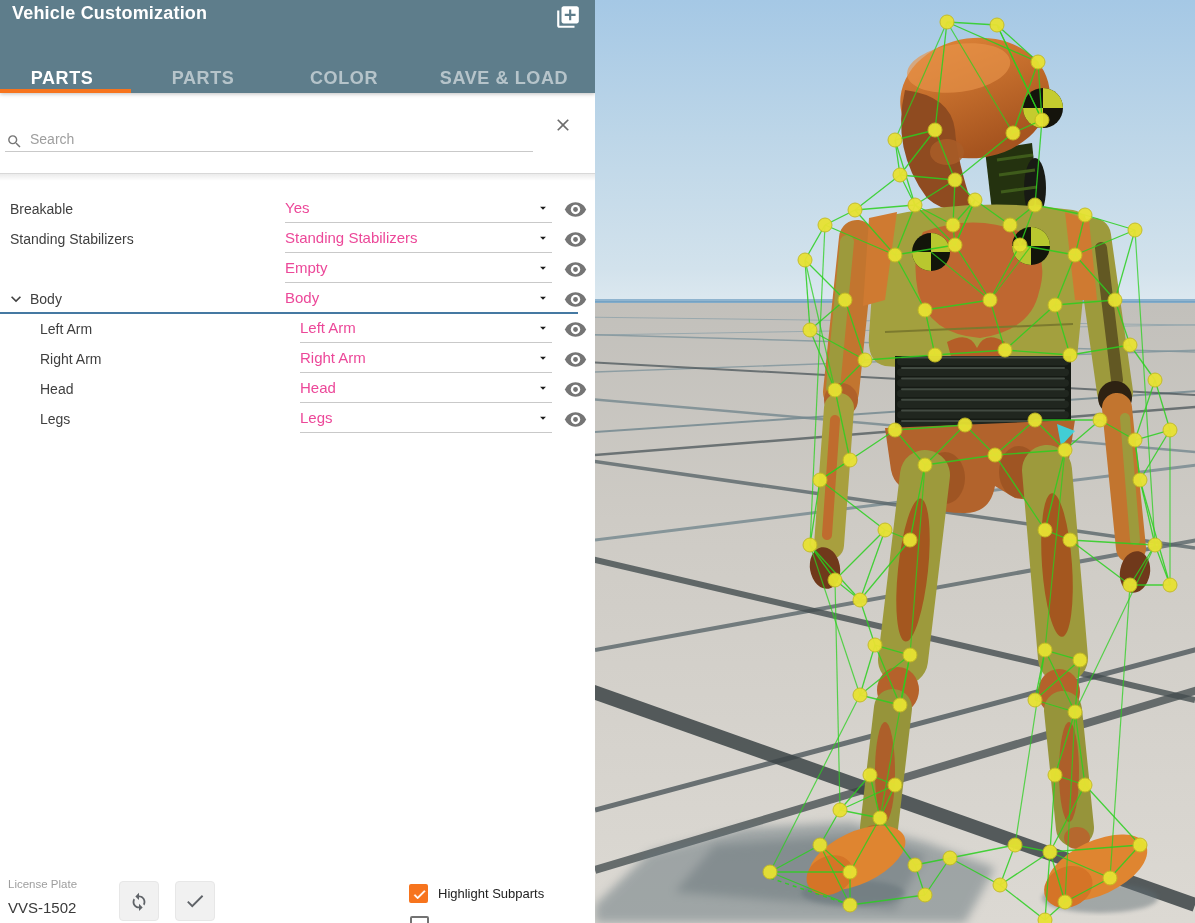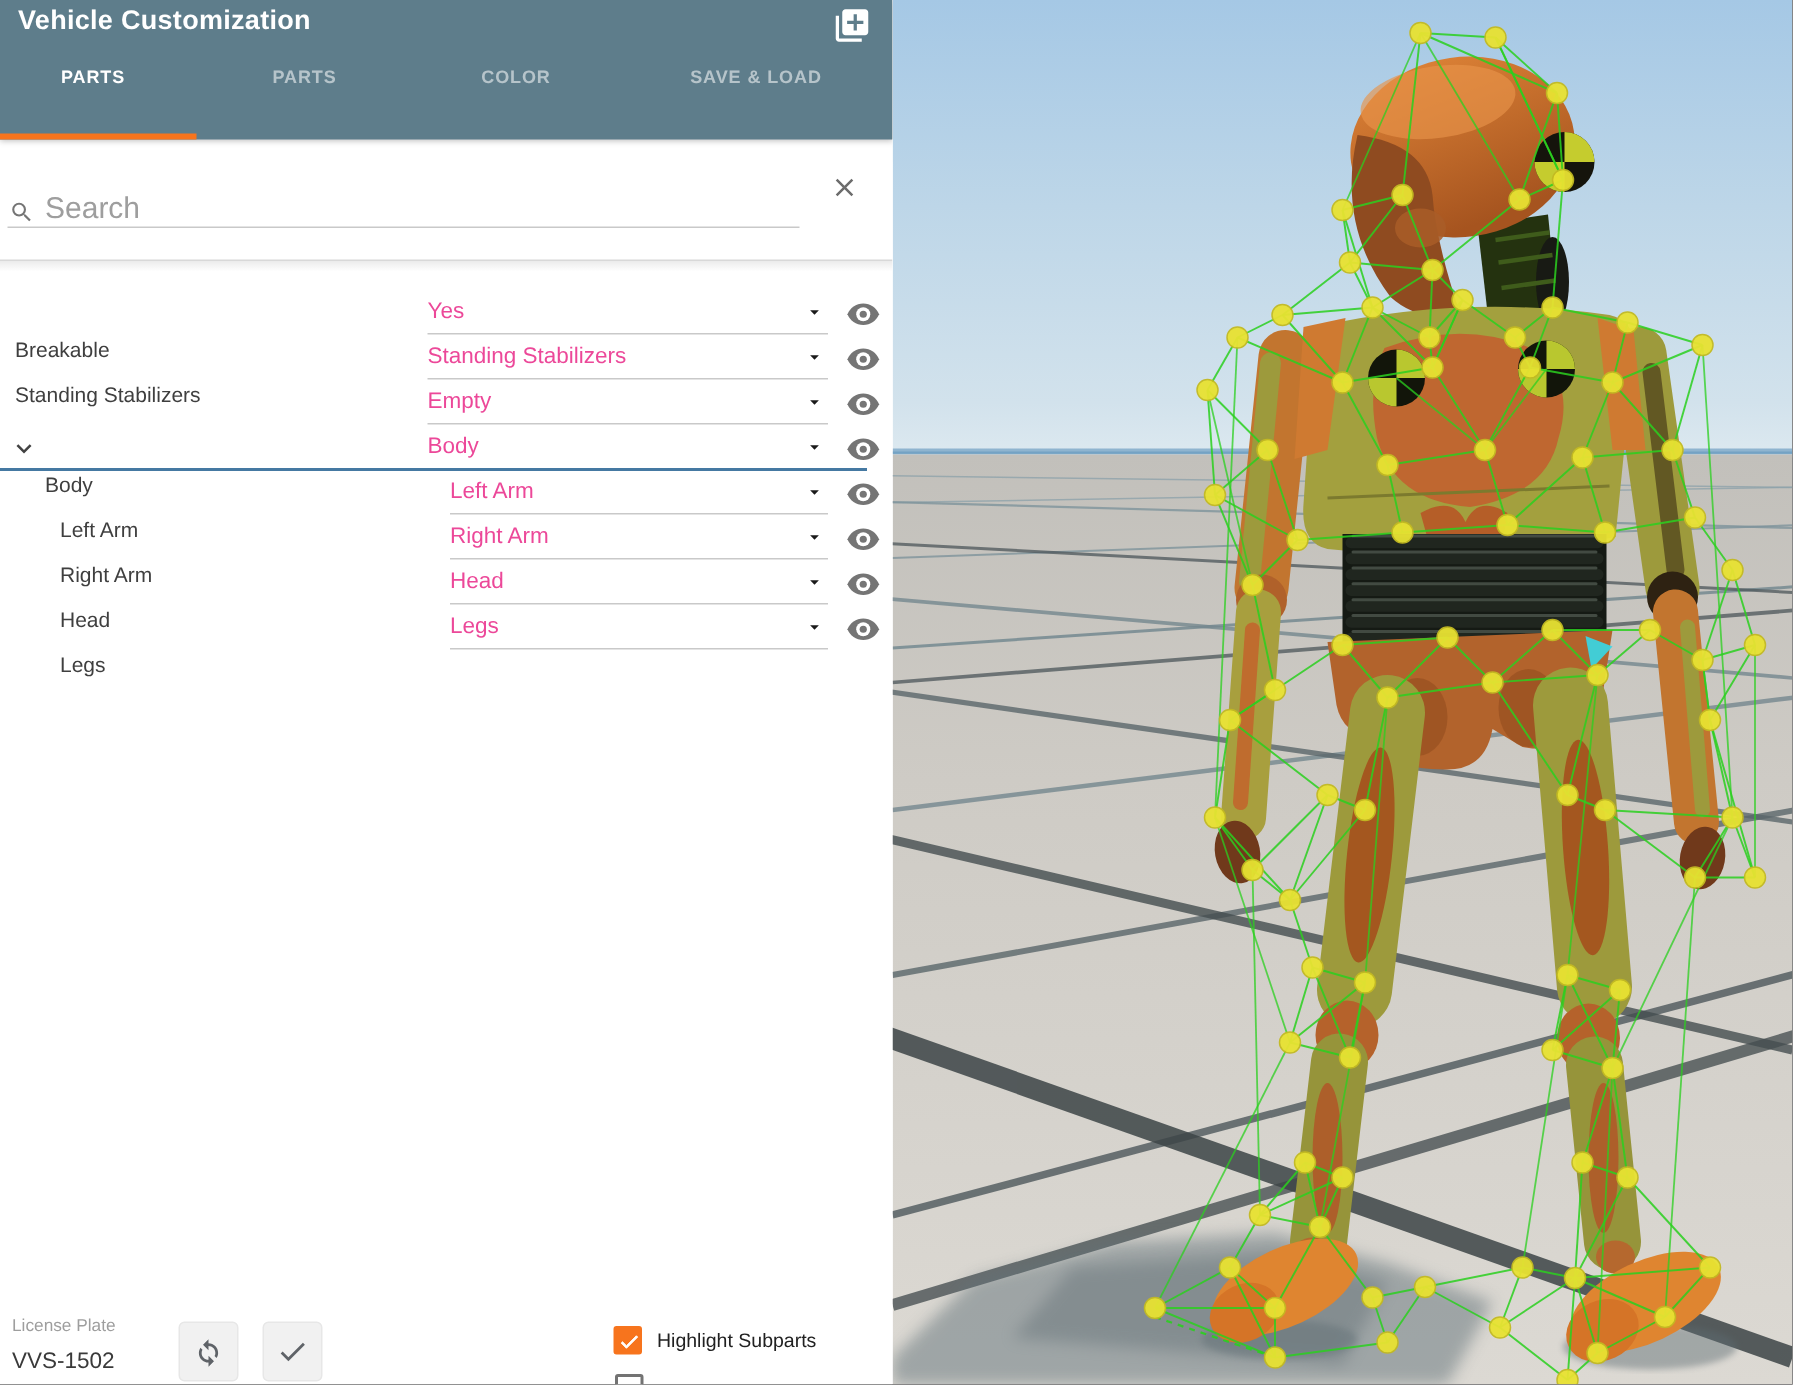--- a/index.html
+++ b/index.html
@@ -5,38 +5,38 @@
   html,body{margin:0;padding:0;background:#222;}
   .app{position:relative;width:1195px;height:923px;overflow:hidden;font-family:"Liberation Sans",sans-serif;
        -webkit-font-smoothing:antialiased;background:#fff;}
   
   .panel{position:absolute;left:0;top:0;width:595px;height:923px;background:#fff;overflow:hidden;z-index:2;}
   .header{position:absolute;left:0;top:0;width:595px;height:93px;background:var(--header-bg,#5e7d8b);
           box-shadow:0 1px 4px rgba(0,0,0,.25);}
   .title{position:absolute;left:12px;top:3px;font-size:18px;font-weight:700;color:#fff;letter-spacing:.2px;}
   .win-icon{position:absolute;right:14px;top:4px;width:26px;height:26px;cursor:pointer;}
   .tabs{position:absolute;left:0;top:44px;width:595px;height:49px;}
-  .tab{position:absolute;top:0;height:45px;transform:translateX(-50%);display:flex;align-items:flex-start;
-       font-size:12px;font-weight:700;letter-spacing:.6px;color:rgba(255,255,255,.55);cursor:pointer;white-space:nowrap;}
+  .tab{position:absolute;top:0;height:45px;transform:translateX(-50%);display:flex;align-items:flex-end;
+       font-size:18px;font-weight:700;letter-spacing:.6px;color:rgba(255,255,255,.55);cursor:pointer;white-space:nowrap;}
   .tab.active{color:#fff;}
   .tab-indicator{position:absolute;left:0;bottom:0;width:131px;height:4px;background:var(--accent,#f7741d);}
   
   .search-row{position:absolute;left:0;top:108px;width:595px;height:66px;background:#fff;}
   .search-underline{position:absolute;left:5px;top:43px;width:528px;border-bottom:1px solid #c9c9c9;}
   .search-icon{position:absolute;left:6px;top:25px;width:17px;height:17px;}
   .search-input{position:absolute;left:28px;top:16px;width:440px;height:28px;border:0;outline:none;
-                font-size:20px;color:#333;font-family:"Liberation Sans",sans-serif;background:transparent;}
+                font-size:14px;color:#333;font-family:"Liberation Sans",sans-serif;background:transparent;}
   .search-input::placeholder{color:#9e9e9e;}
   .clear-btn{position:absolute;right:22px;top:7px;width:20px;height:20px;cursor:pointer;}
   .section-divider{position:absolute;left:0;top:173px;width:595px;height:7px;border-top:1px solid #d8d8d8;
                    background:linear-gradient(rgba(0,0,0,.08),rgba(0,0,0,0));}
   
   .rows{position:absolute;left:0;top:194px;width:595px;}
   .row{position:relative;width:595px;height:30px;}
-  .row-label{position:absolute;left:10px;top:0;height:30px;line-height:30px;font-size:14px;color:#3f3f3f;white-space:nowrap;margin-top:24px;}
+  .row-label{position:absolute;left:10px;top:0;height:30px;line-height:30px;font-size:14px;color:#3f3f3f;white-space:nowrap;}
   .row.level1 .row-label{left:40px;}
   .row.expandable .row-label{left:30px;}
   .chevron{position:absolute;left:6px;top:5px;width:20px;height:20px;display:none;cursor:pointer;}
   .row.expandable .chevron{display:block;}
   .row-value{position:absolute;left:285px;right:43px;top:0;height:28px;border-bottom:1px solid #c9c9c9;cursor:pointer;}
   .row.level1 .row-value{left:300px;}
   .value-text{position:absolute;left:0;top:0;height:28px;line-height:28px;font-size:15px;color:#ec4899;white-space:nowrap;}
   .dd-arrow{position:absolute;right:2px;top:7px;width:14px;height:14px;}
   .eye{position:absolute;right:8px;top:4px;width:23px;height:23px;cursor:pointer;}
   .row.selected::after{content:"";position:absolute;left:0;right:17px;bottom:0;height:2px;background:var(--blue,#4579a2);}

